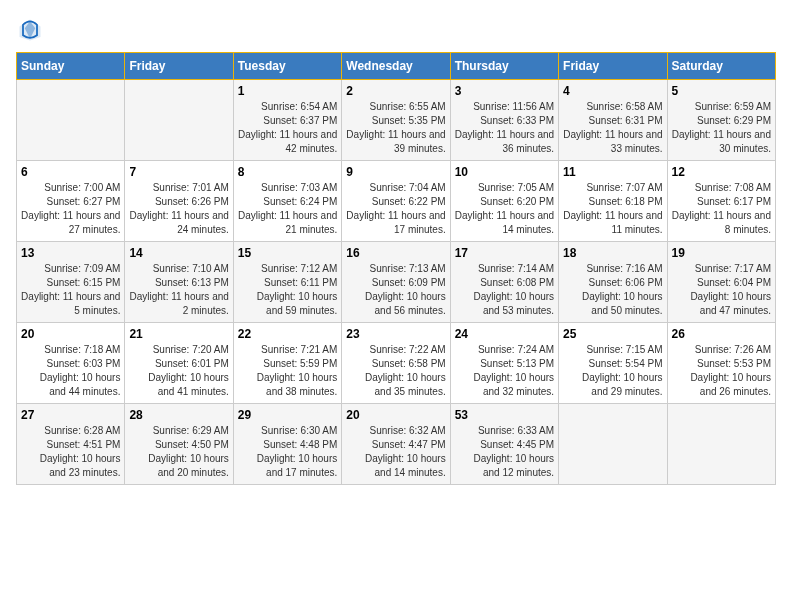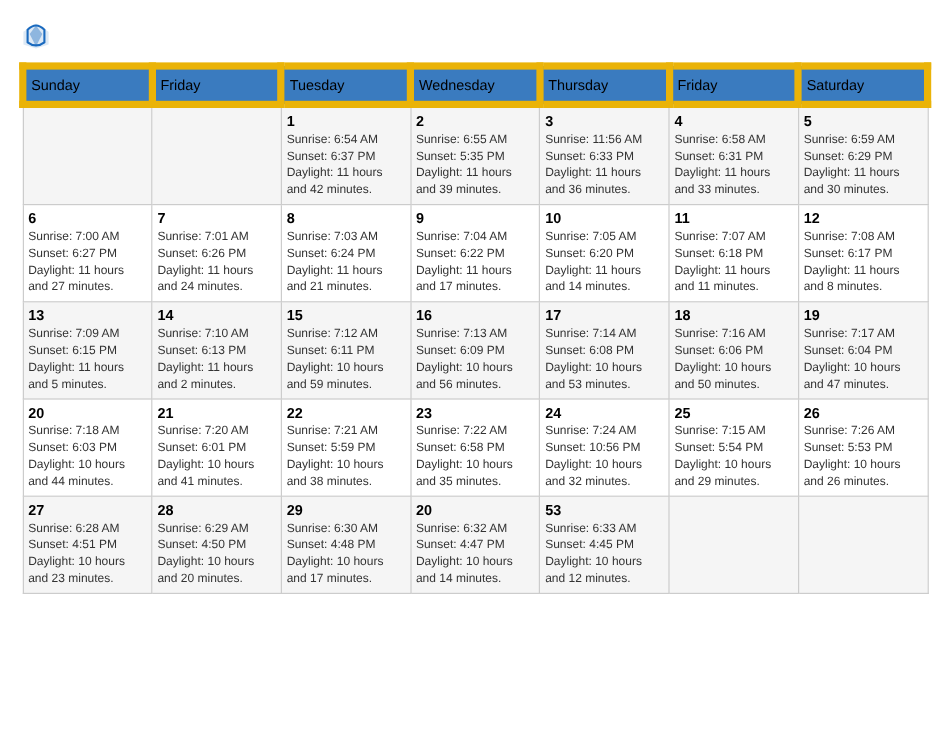--- a/index.html
+++ b/index.html
@@ -44,26 +44,26 @@
       font-size: 16px;
       color: #555;
     }
     table {
       width: 100%;
       border-collapse: collapse;
       font-size: 11px;
     }
     thead tr th {
       background-color: #3a7bbf;
-      color: #000000;
+      color: #ffffff;
       padding: 6px 4px;
       text-align: left;
       font-size: 12px;
-      font-weight: normal;
-      border: 6px solid #eab308;
+      font-weight: bold;
+      border: 1px solid #eab308;
     }
     tbody tr td {
       border: 1px solid #ccc;
       vertical-align: top;
       padding: 4px;
       min-height: 80px;
       height: 80px;
       width: calc(100%/7);
     }
     tbody tr:nth-child(odd) td {
@@ -75,20 +75,21 @@
     .day-num {
       font-weight: bold;
       font-size: 12px;
       display: block;
       margin-bottom: 2px;
     }
     .day-info {
       font-size: 10px;
       color: #333;
       line-height: 1.4;
+      text-align: right;
     }
   </style>
 </head>
 <body>
 
 <div class="header">
   <div class="logo">
     <svg class="logo-icon" viewBox="0 0 32 32" xmlns="http://www.w3.org/2000/svg">
       <polygon points="16,4 28,12 28,24 16,28 4,24 4,12" fill="#1a6abf" opacity="0.15"></polygon>
       <path d="M8,10 Q16,2 24,10 L24,22 Q16,28 8,22 Z" fill="none" stroke="#1a6abf" stroke-width="2"></path>
@@ -261,21 +262,21 @@
         </td>
         <td>
           <span class="day-num">23</span>
           <div class="day-info">Sunrise: 7:22 AM
 Sunset: 6:58 PM
 Daylight: 10 hours and 35 minutes.</div>
         </td>
         <td>
           <span class="day-num">24</span>
           <div class="day-info">Sunrise: 7:24 AM
-Sunset: 10:56 PM
+Sunset: 5:13 PM
 Daylight: 10 hours and 32 minutes.</div>
         </td>
         <td>
           <span class="day-num">25</span>
           <div class="day-info">Sunrise: 7:15 AM
 Sunset: 5:54 PM
 Daylight: 10 hours and 29 minutes.</div>
         </td>
         <td>
           <span class="day-num">26</span>

